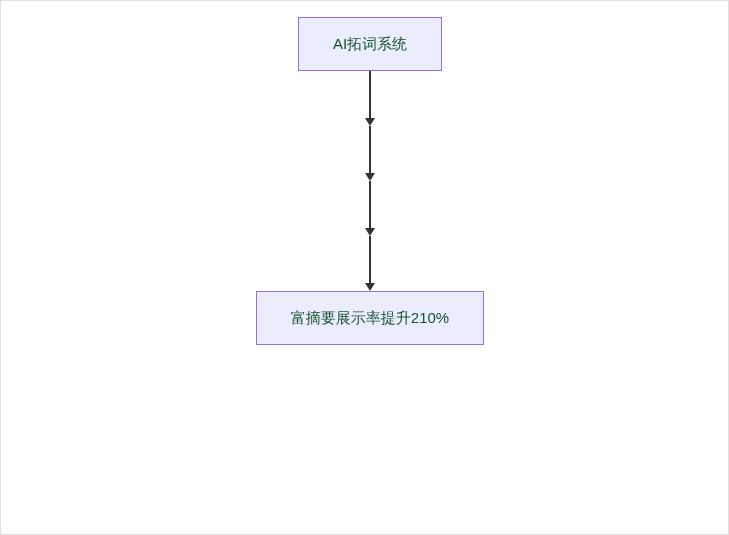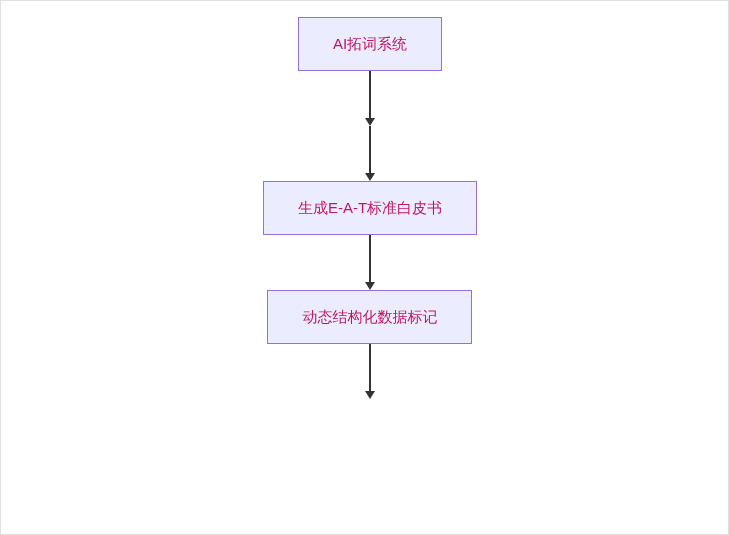--- a/index.html
+++ b/index.html
@@ -32,21 +32,21 @@
   .flow-inner {
     display: flex;
     flex-direction: column;
     align-items: center;
     margin-left: 11px;
   }
 
   .flow-node {
     background: #ececff;
     border: 1px solid #9370db;
-    color: #be185d;
+    color: #14532d;
     font-size: 15px;
     line-height: 18px;
     padding: 18px 34px;
     height: 54px;
     display: flex;
     align-items: center;
     justify-content: center;
     white-space: nowrap;
     text-align: center;
   }
@@ -87,34 +87,31 @@
         <div class="edge-line"></div>
         <div class="edge-arrowhead"></div>
       </div>
 
 
       <div class="flow-edge">
         <div class="edge-line"></div>
         <div class="edge-arrowhead"></div>
       </div>
 
-      <div class="flow-node">
-        <span>生成E-A-T标准白皮书</span>
+
+      <div class="flow-edge">
+        <div class="edge-line"></div>
+        <div class="edge-arrowhead"></div>
       </div>
+
 
       <div class="flow-edge">
         <div class="edge-line"></div>
         <div class="edge-arrowhead"></div>
       </div>
 
       <div class="flow-node">
-        <span>动态结构化数据标记</span>
+        <span>富摘要展示率提升210%</span>
       </div>
-
-      <div class="flow-edge">
-        <div class="edge-line"></div>
-        <div class="edge-arrowhead"></div>
-      </div>
-
 
     </div>
   </div>
 </div>
 
 </body></html>

